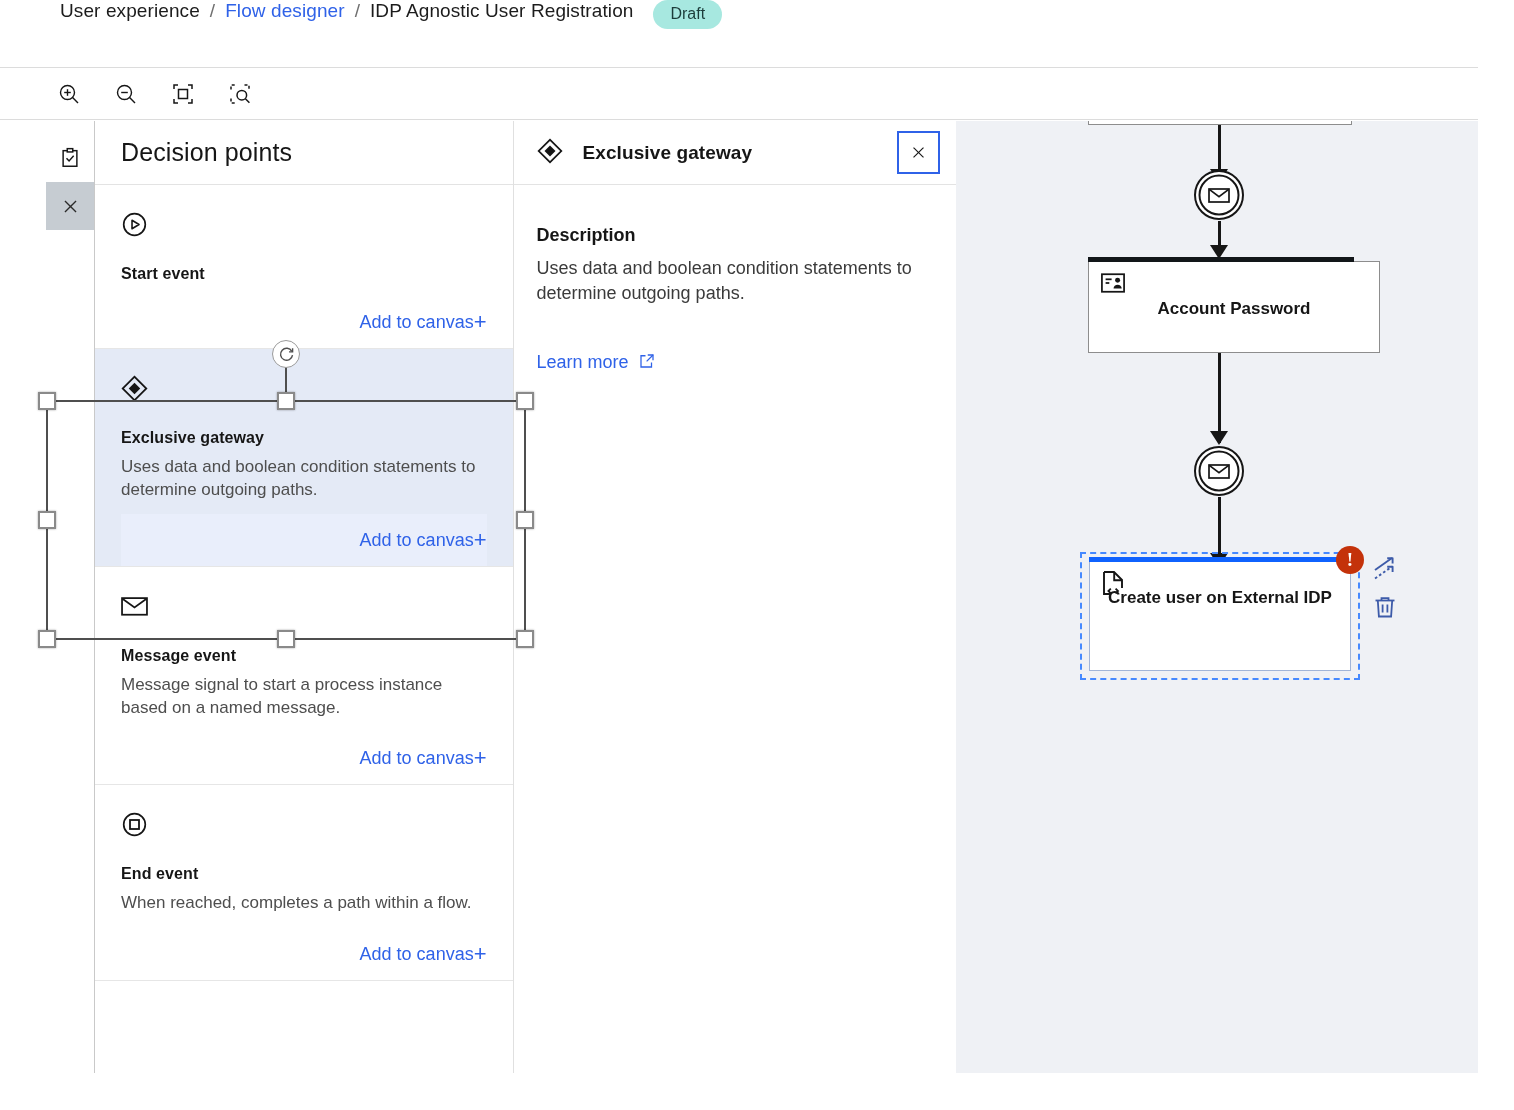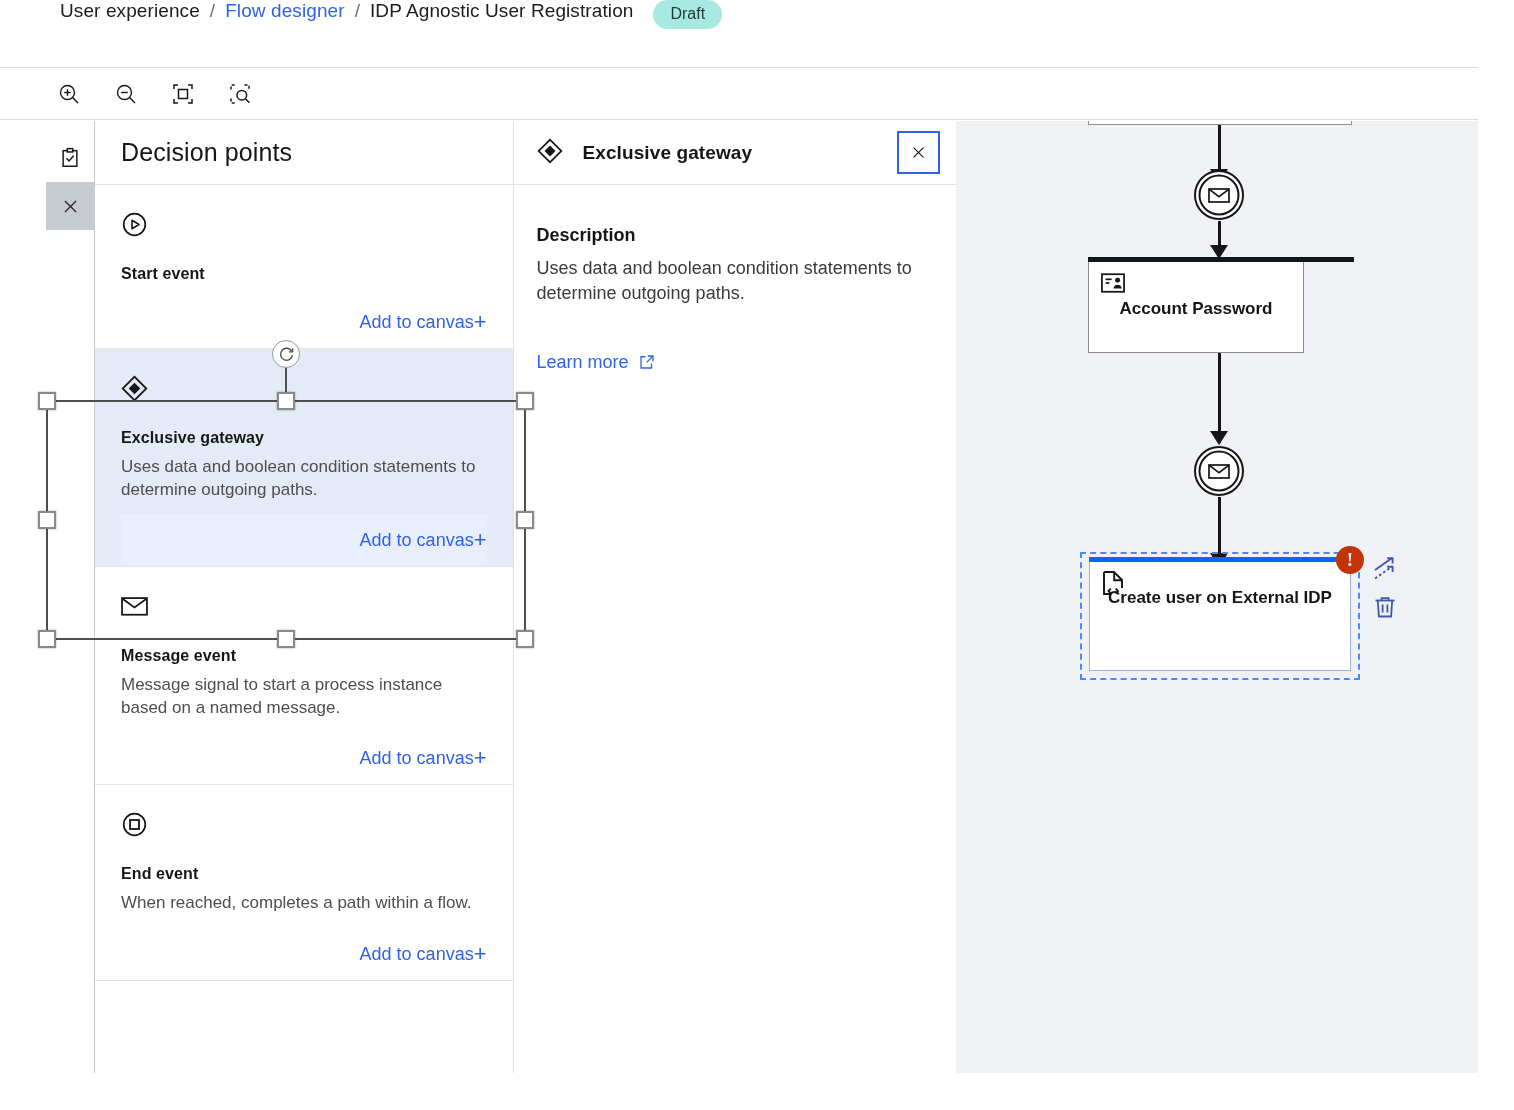--- a/index.html
+++ b/index.html
@@ -85,21 +85,21 @@
   .add-plus { font-size: 22px; color: #2f62e8; line-height: 1; }
 
   .card.selected { background: #e4eaf6; }
   .card.selected .add-row { background: #e9eefb; }
 
   
   .detail-body { padding: 40px 24px 0 23px; }
   .detail-h { font-size: 18px; font-weight: 700; }
   .detail-p { font-size: 18px; color: #3b3b3b; line-height: 1.38; margin-top: 10px; max-width: 400px; }
   .learn-more {
-    display: inline-flex; align-items: center; gap: 9px;
+    display: inline-flex; align-items: flex-start; gap: 9px;
     margin-top: 46px; font-size: 18px; color: #2f62e8; cursor: pointer;
   }
 
   
   .sel-overlay { position: absolute; left: 38px; top: 392px; width: 496px; height: 256px; pointer-events: none; }
   .sel-rect { position: absolute; inset: 8px; border: 2px solid #4f4f4f; }
   .sel-h {
     position: absolute; width: 18px; height: 18px;
     background: #fff; border: 2px solid #8a8a8a;
     box-shadow: 0 0 2px rgba(0,0,0,.35);
@@ -350,21 +350,21 @@
       <g>
         <rect x="16" y="20" width="20" height="13" fill="#fff" stroke="#161616" stroke-width="1.7"></rect>
         <path d="M16.3 20.4L26 27.6l9.7-7.2" fill="none" stroke="#161616" stroke-width="1.7"></path>
       </g>
     </svg>
   </div>
 
   <div class="edge" style="left:262px;top:100px;height:32px;"></div>
   <div class="arrowhead" style="left:254px;top:124px;"></div>
 
-  <div class="node-box" style="left:132px;top:140px;width:216px;height:92px;">
+  <div class="node-box" style="left:132px;top:140px;width:292px;height:92px;">
     <div class="node-top-bar" style="left:-1px;top:-5px;width:266px;height:5px;"></div>
     <div class="node-icon" style="left:12px;top:11px;">
       <svg width="24" height="20" viewBox="0 0 26 21">
         <rect x="1" y="1" width="24" height="19" fill="none" stroke="#161616" stroke-width="1.9"></rect>
         <line x1="5" y1="6.5" x2="11.5" y2="6.5" stroke="#161616" stroke-width="1.9"></line>
         <line x1="5" y1="10.5" x2="9" y2="10.5" stroke="#161616" stroke-width="1.9"></line>
         <circle cx="18" cy="7.5" r="2.7" fill="#161616"></circle>
         <path d="M13.6 16.5c0-2.6 2-4.2 4.4-4.2s4.4 1.6 4.4 4.2z" fill="#161616"></path>
       </svg>
     </div>

